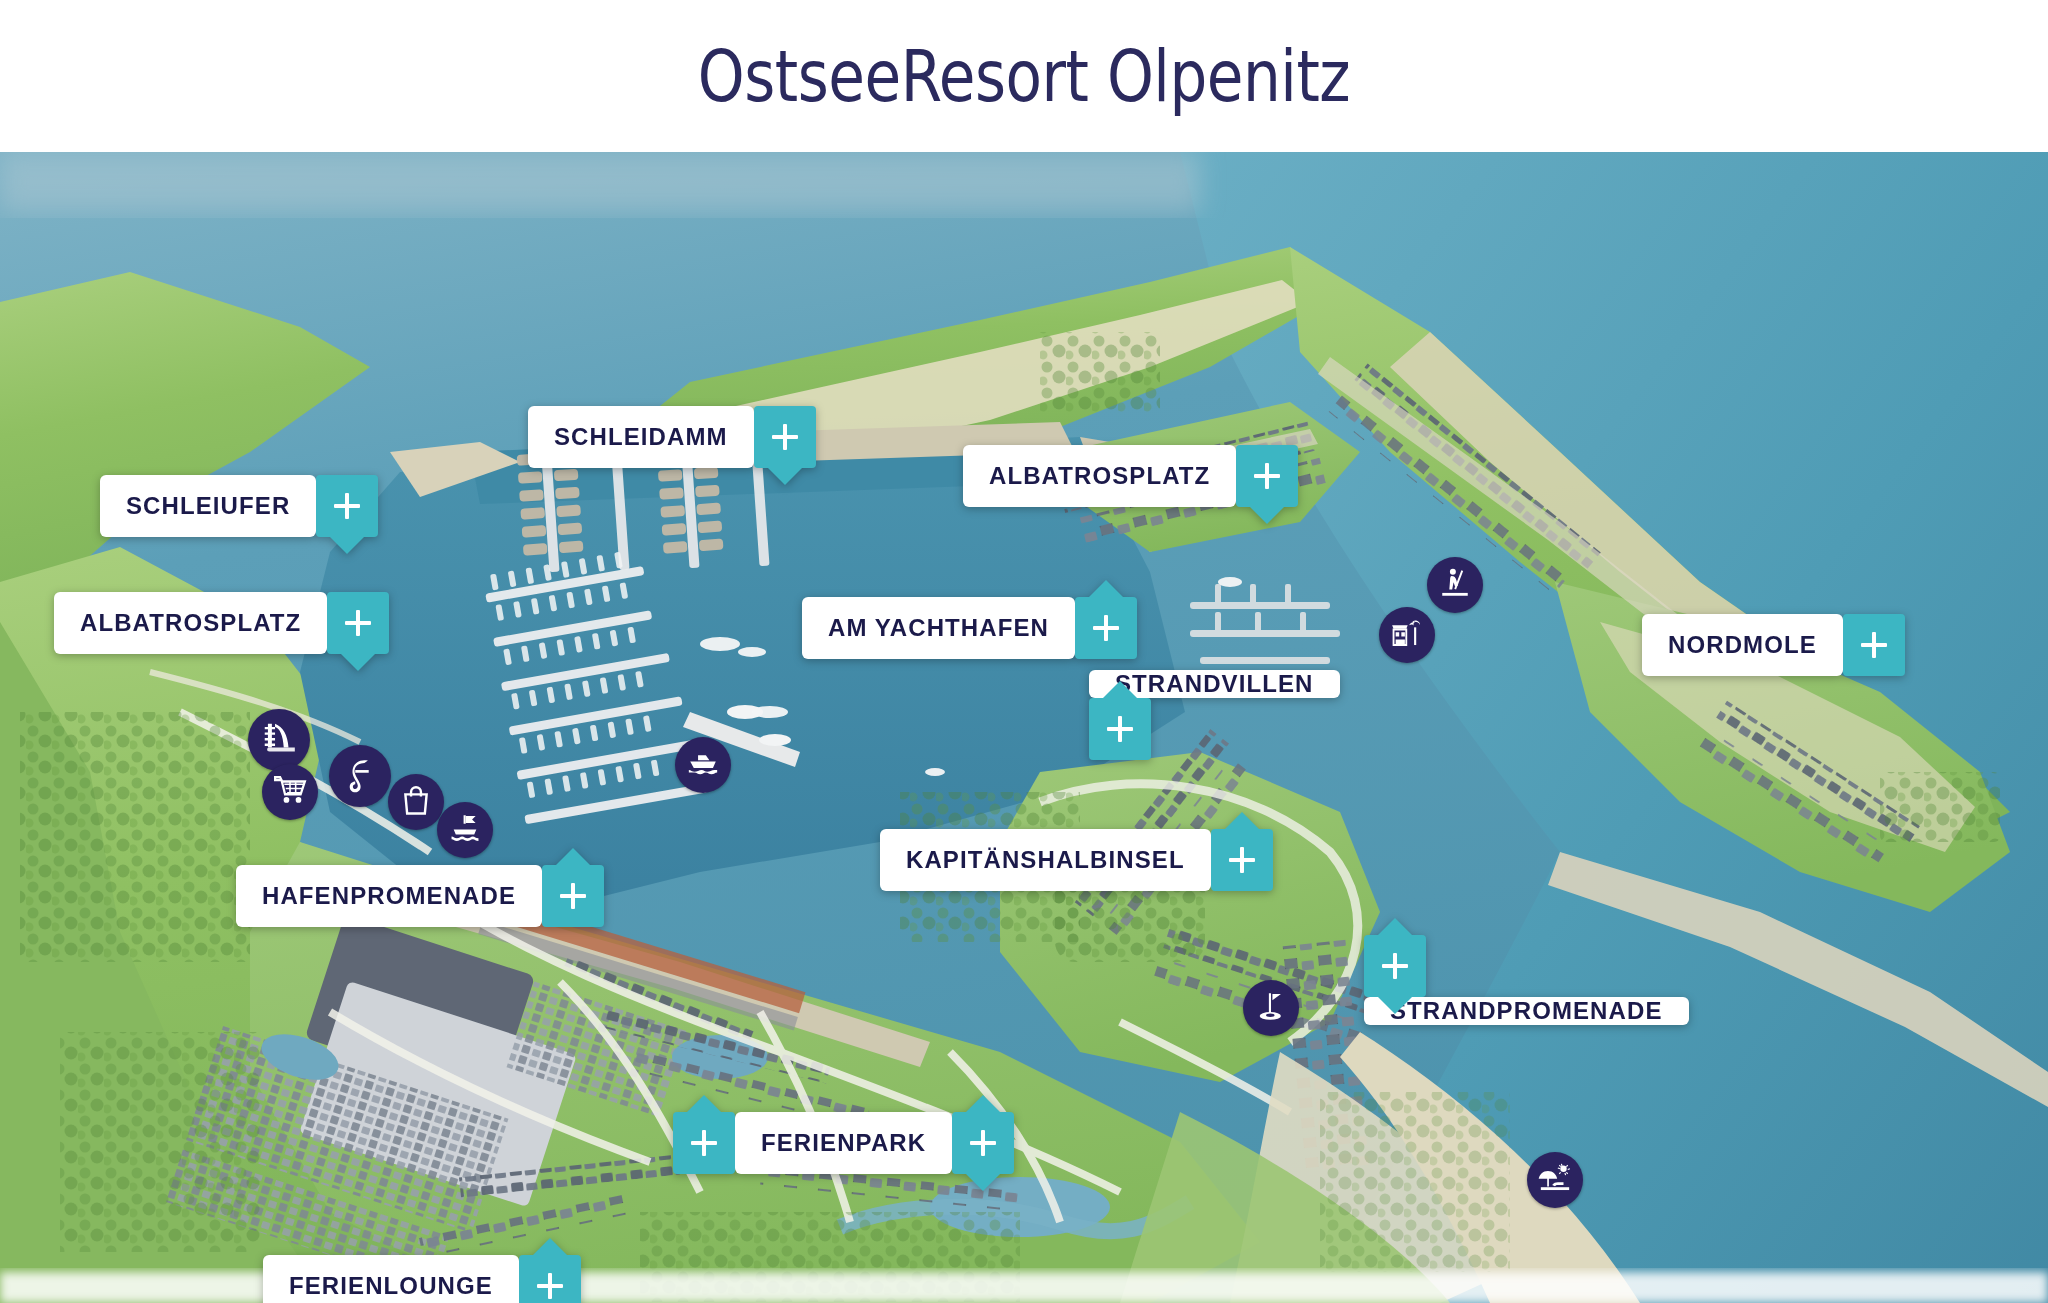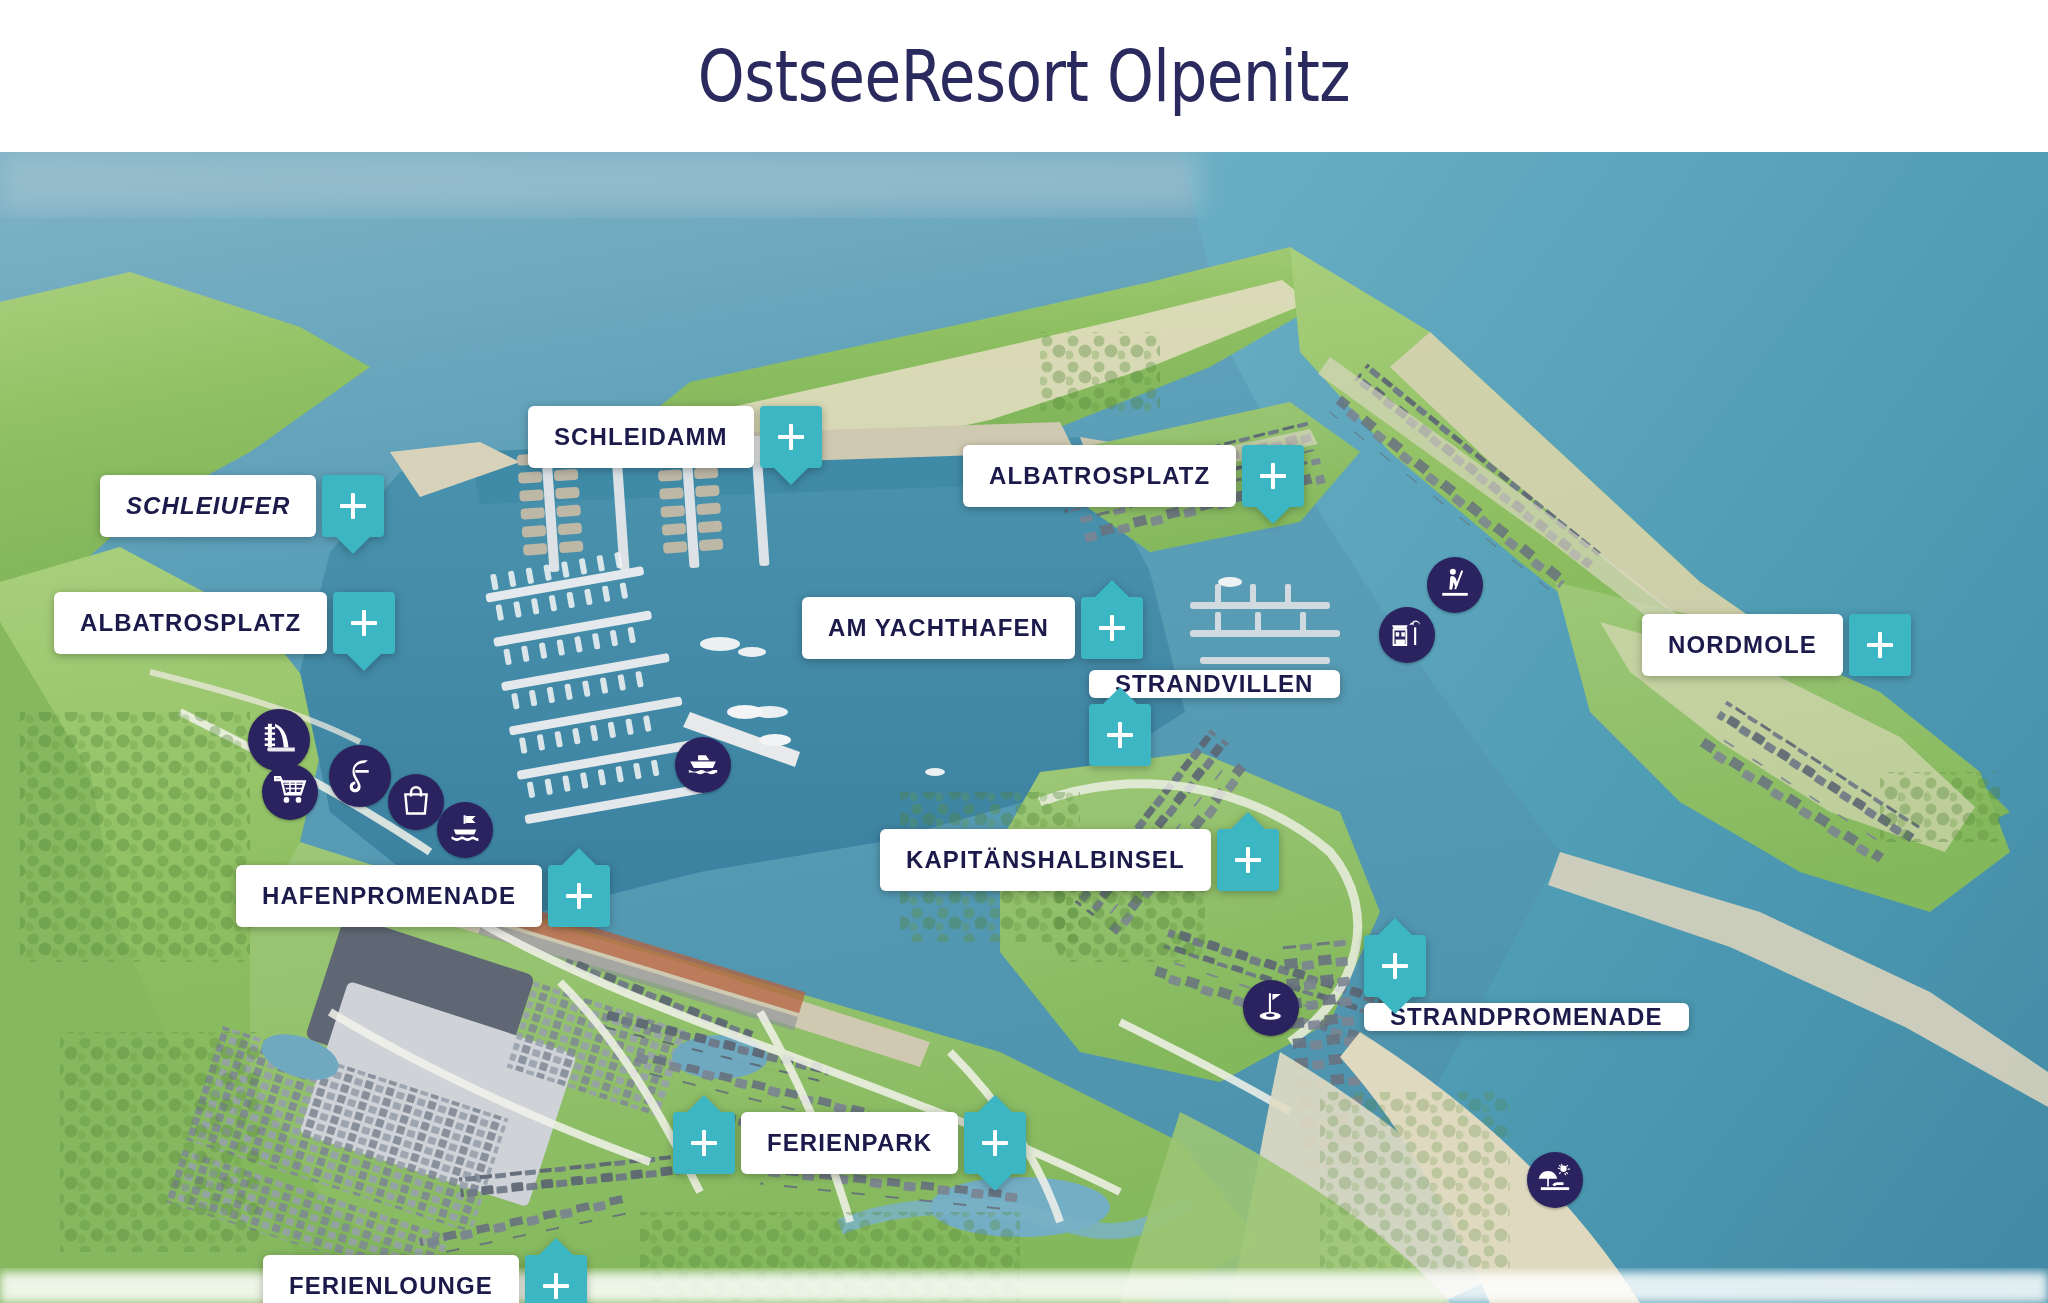--- a/index.html
+++ b/index.html
@@ -29,21 +29,20 @@
   #map-art{position:absolute;inset:0;}
   #map-art svg{display:block;width:2048px;height:1151px;}
 
   
   .pill{
     position:absolute;
     display:flex;align-items:stretch;
     height:62px;
     filter:drop-shadow(0 2px 4px rgba(0,0,0,.28));
     z-index:40;
-    gap:6px;
   }
   .pill .lbl{
     background:#ffffff;
     display:flex;align-items:center;justify-content:center;
     padding:0 26px;
     color:#1b1a4a;
     font-size:24px;
     font-weight:bold;
     letter-spacing:1.1px;
     white-space:nowrap;
@@ -423,21 +422,21 @@
       </div>
   </div>
 
   <div class="pill" style="left:963px;top:293px;">
     <div class="lbl">ALBATROSPLATZ</div>
     <div class="plus">
         <span class="tail down"></span>
       </div>
   </div>
 
-  <div class="pill" style="left:100px;top:323px;font-style:italic;">
+  <div class="pill" style="left:100px;top:323px;">
     <div class="lbl">SCHLEIUFER</div>
     <div class="plus">
         <span class="tail down"></span>
       </div>
   </div>
 
   <div class="pill" style="left:18px;top:440px;margin-left:36px;">
     <div class="lbl">ALBATROSPLATZ</div>
     <div class="plus">
         <span class="tail down"></span>

